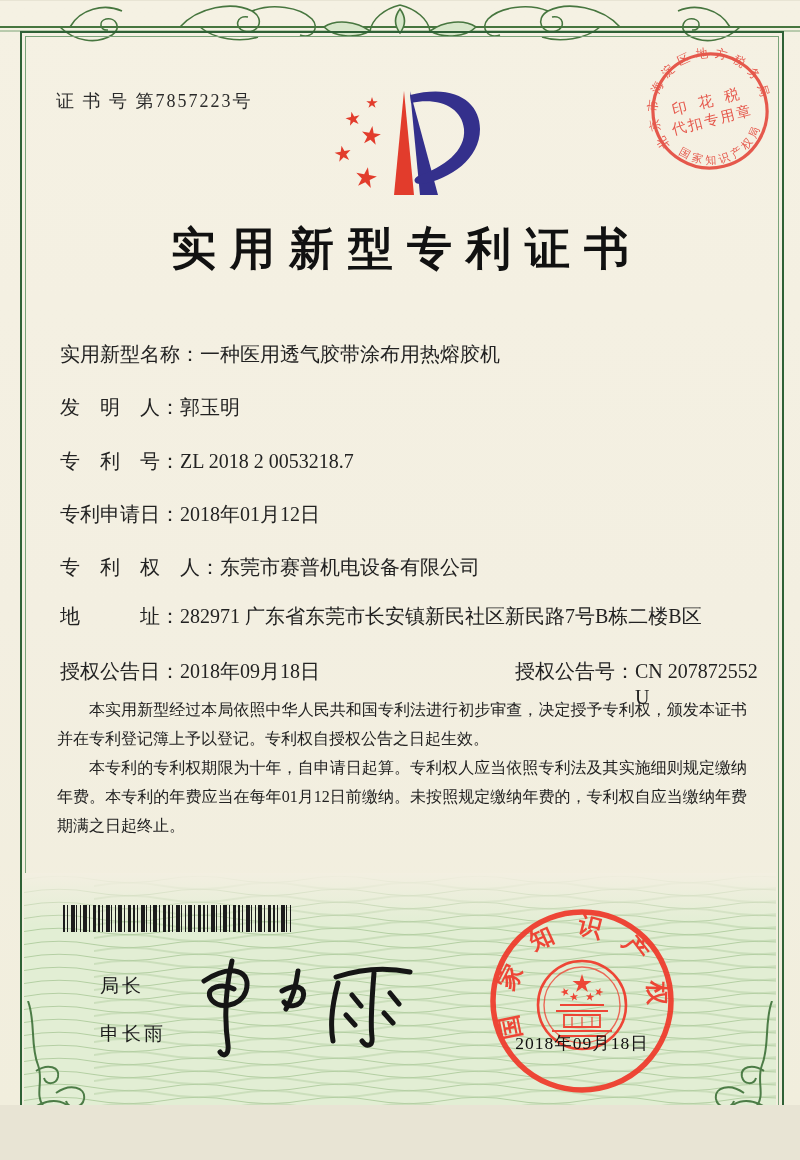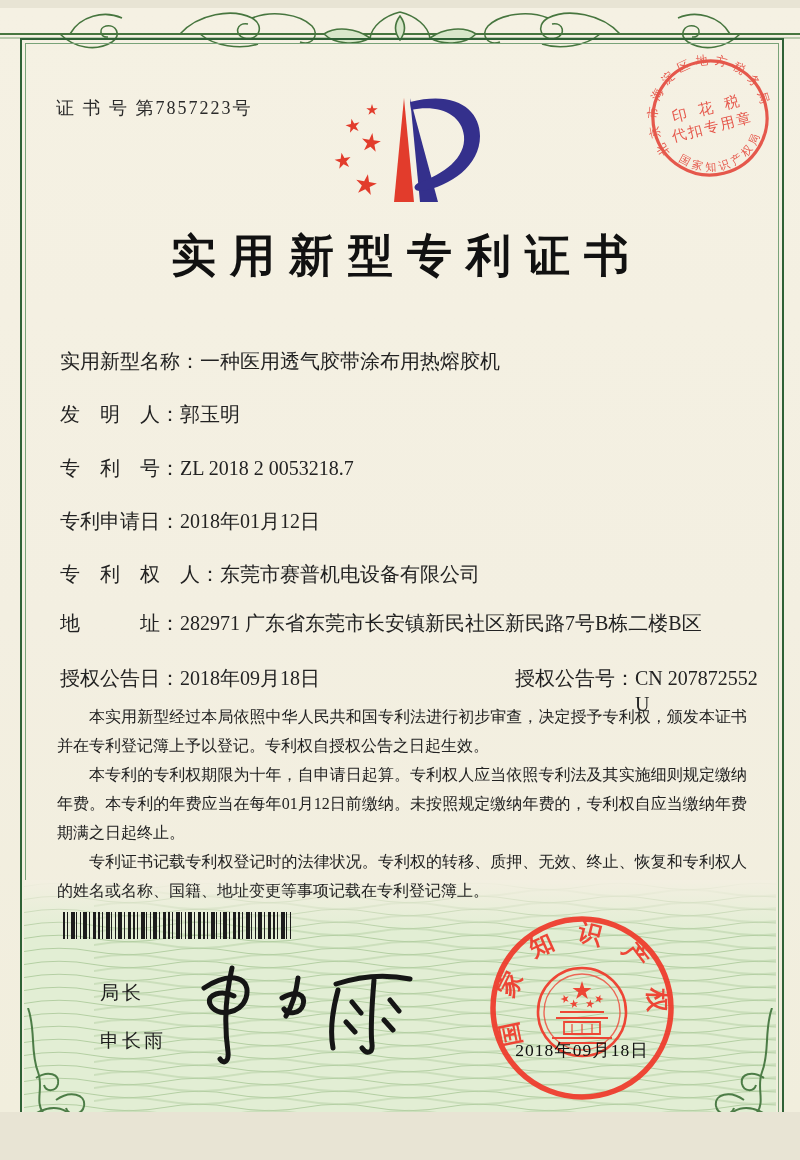--- a/index.html
+++ b/index.html
@@ -1,16 +1,16 @@
 <!DOCTYPE html>
 <html><head>
 <meta charset="utf-8">
 <style>
   html,body{margin:0;padding:0;background:#e8e4d4;}
-  #page{position:relative;width:800px;height:1104px;margin:8px auto;
+  #page{position:relative;width:800px;height:1104px;margin:1px auto;
         background:linear-gradient(180deg,#f5f1e3 0%,#f3efe1 55%,#f1eedd 100%);
         overflow:hidden;font-family:"Liberation Serif","DejaVu Serif",serif;color:#1d1d1d;}
   .abs{position:absolute;}
   
   .frame{position:absolute;left:20px;top:30px;width:760px;height:1111px;
          border:2.5px solid #2f6136;}
   .frame-inner{position:absolute;left:3px;top:3px;right:3px;bottom:3px;
          border:1px solid #79a379;}
   
   .guilloche{position:absolute;left:24px;top:872px;width:752px;height:266px;overflow:hidden;}
@@ -181,21 +181,20 @@
     <span class="val">2018年09月18日</span>
     <span class="grant-right">
       <span class="lbl">授权公告号：</span>
       <span class="val">CN 207872552 U</span>
     </span>
   </div>
 
   <div class="paras">
     <p>本实用新型经过本局依照中华人民共和国专利法进行初步审查，决定授予专利权，颁发本证书并在专利登记簿上予以登记。专利权自授权公告之日起生效。</p>
     <p>本专利的专利权期限为十年，自申请日起算。专利权人应当依照专利法及其实施细则规定缴纳年费。本专利的年费应当在每年01月12日前缴纳。未按照规定缴纳年费的，专利权自应当缴纳年费期满之日起终止。</p>
-    <p>专利证书记载专利权登记时的法律状况。专利权的转移、质押、无效、终止、恢复和专利权人的姓名或名称、国籍、地址变更等事项记载在专利登记簿上。</p>
   </div>
 
   <div class="barcode"></div>
 
   <div class="sig-block">
     <div>局长</div>
     <div>申长雨</div>
   </div>
 
   <svg class="sig-script" width="270" height="130" viewBox="0 0 270 130">

